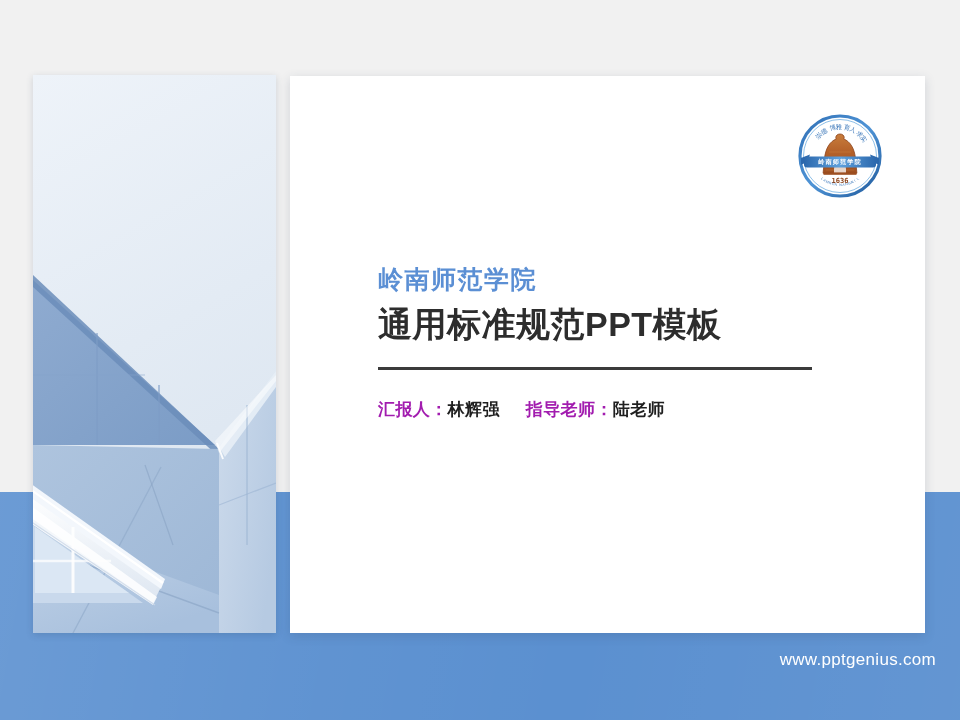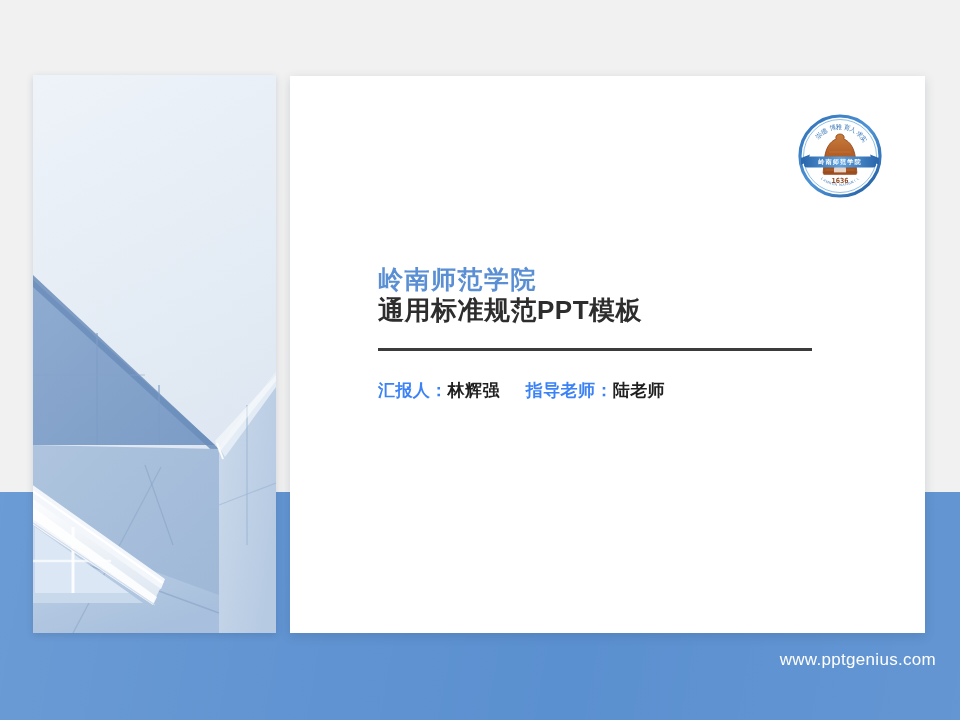--- a/index.html
+++ b/index.html
@@ -46,33 +46,33 @@
   .logo svg{ display:block; width:90px; height:96px; }
 
   
   .textblock{ position:absolute; left:88px; top:188px; width:460px; }
 
   .school{
     font-size:25px; font-weight:bold; color:#5b8fd4;
     letter-spacing:1.5px; line-height:1.25;
   }
   .maintitle{
-    font-size:26px; font-weight:bold; color:#2d2d2d;
-    letter-spacing:.5px; line-height:1.22; 
+    font-size:34px; font-weight:bold; color:#2d2d2d;
+    letter-spacing:.5px; line-height:1.22; margin-top:9px;
     white-space:nowrap;
   }
   .rule{
     width:434px; height:3px; background:#3b3b3b;
     margin-top:21px;
   }
   .credits{
     margin-top:28px; font-size:17px; font-weight:bold;
     letter-spacing:.4px; white-space:nowrap;
   }
-  .credits .lbl{ color:#3b82f6; }
+  .credits .lbl{ color:#a21caf; }
   .credits .val{ color:#1f1f1f;text-align:right; }
   .credits .gap{ display:inline-block; width:26px; }
 
   
   .footer{
     position:absolute; left:0; top:650px; width:936px;
     text-align:right;
     font-size:17px; color:#ffffff; letter-spacing:.3px;
   }
 </style>

